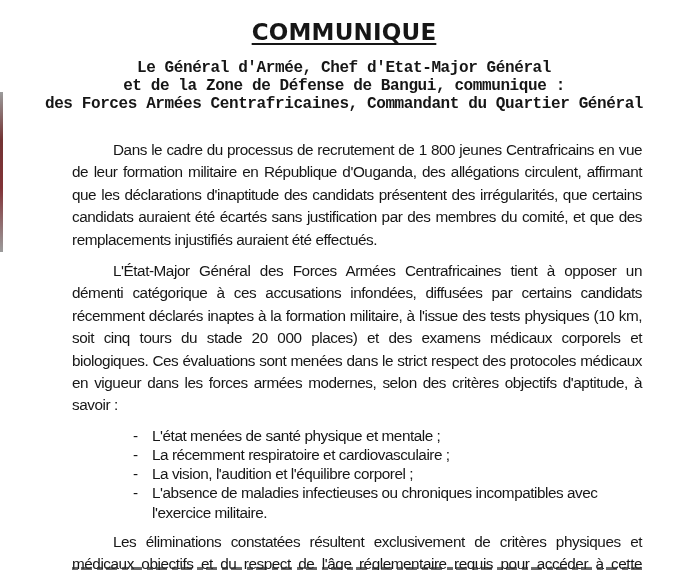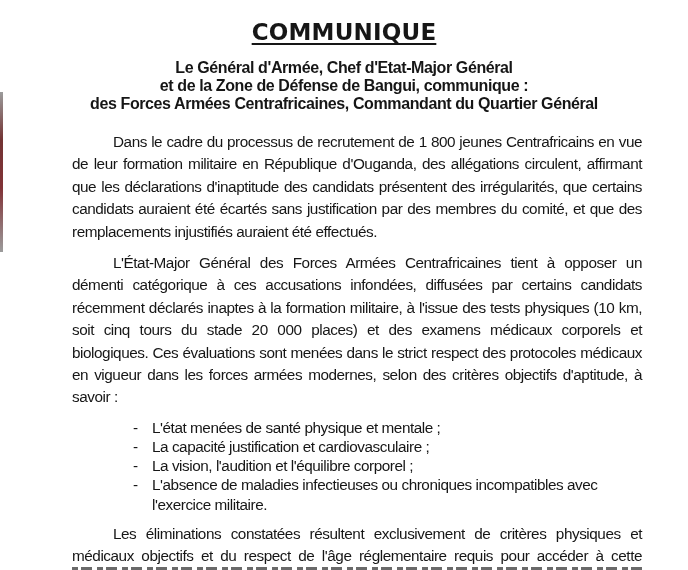--- a/index.html
+++ b/index.html
@@ -52,35 +52,35 @@
       top: 59px;
       left: 0;
       width: 688px;
       text-align: center;
       font-family: "Liberation Sans", sans-serif;
       font-weight: bold;
       font-size: 16px;
       line-height: 18px;
       letter-spacing: -0.4px;
     }
-    .header div { white-space: nowrap; }
+    .header div { white-space: nowrap; font-family: Liberation Mono, monospace; }
     .body {
       position: absolute;
       top: 131px;
       left: 72px;
       width: 570px;
       font-family: "Liberation Sans", sans-serif;
       font-size: 15.3px;
       line-height: 22.4px;
       letter-spacing: -0.45px;
     }
     .para {
       text-align: justify;
       text-indent: 41px;
-      margin: 0 0 9px 0;
+      margin: 8px 0 9px 0;
     }
     .bullets {
       list-style: none;
       margin: 0 0 9px 0;
       padding: 0 0 0 61px;
       line-height: 19.2px;
     }
     .bullets li {
       position: relative;
       padding-left: 19px;
@@ -126,21 +126,21 @@
     <p class="para">Dans le cadre du processus de recrutement de 1 800 jeunes Centrafricains en vue de leur formation militaire en République d'Ouganda, des allégations circulent, affirmant que les déclarations d'inaptitude des candidats présentent des irrégularités, que certains candidats auraient été écartés sans justification par des membres du comité, et que des remplacements injustifiés auraient été effectués.</p>
     <p class="para">L'État-Major Général des Forces Armées Centrafricaines tient à opposer un démenti catégorique à ces accusations infondées, diffusées par certains candidats récemment déclarés inaptes à la formation militaire, à l'issue des tests physiques (10 km, soit cinq tours du stade 20 000 places) et des examens médicaux corporels et biologiques. Ces évaluations sont menées dans le strict respect des protocoles médicaux en vigueur dans les forces armées modernes, selon des critères objectifs d'aptitude, à savoir :</p>
 
     <ul class="bullets">
       <li>
         <span class="dash">-</span>
         <span>L'état menées de santé physique et mentale ;</span>
       </li>
       <li>
         <span class="dash">-</span>
-        <span>La capacité justification et cardiovasculaire ;</span>
+        <span>La récemment respiratoire et cardiovasculaire ;</span>
       </li>
       <li>
         <span class="dash">-</span>
         <span>La vision, l'audition et l'équilibre corporel ;</span>
       </li>
       <li>
         <span class="dash">-</span>
         <span>L'absence de maladies infectieuses ou chroniques incompatibles avec l'exercice militaire.</span>
       </li>
     </ul>

